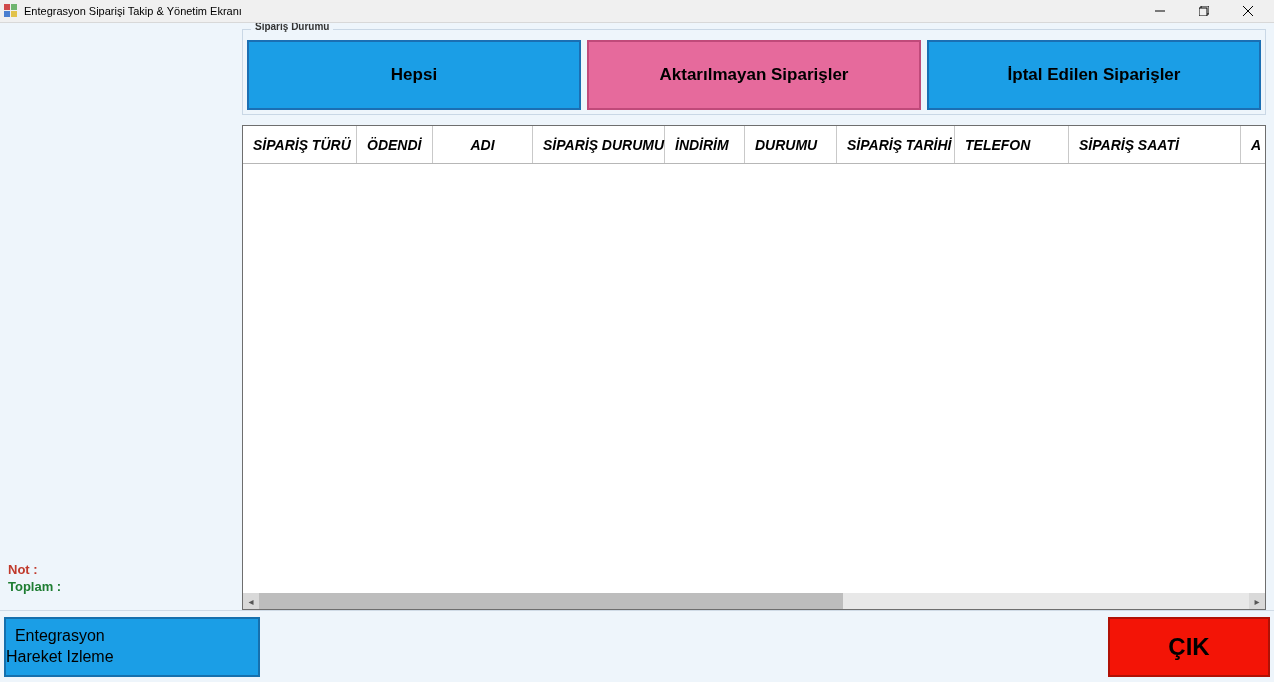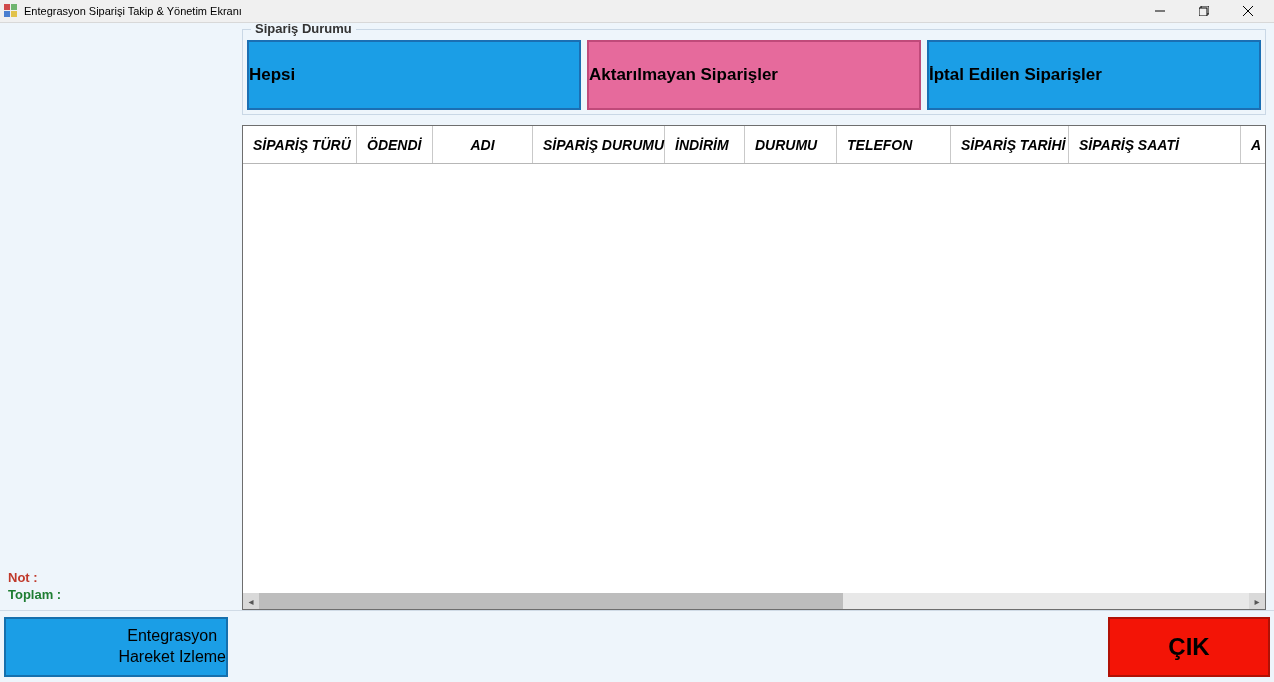--- a/index.html
+++ b/index.html
@@ -72,39 +72,39 @@
       margin: 6px 4px 4px 0;
       padding: 10px 4px 4px 4px;
       background: #eef5fb;
     }
     .groupbox-title {
       position: absolute;
       top: -9px;
       left: 8px;
       background: #eef5fb;
       padding: 0 4px;
-      font-size: 13px;
+      font-size: 10px;
       font-weight: 600;
       color: #333;
     }
     .filter-row {
       display: flex;
       gap: 6px;
     }
     .filter-btn {
       flex: 1;
       height: 70px;
       border: 2px solid #1b6fb3;
       background: #1b9ee6;
       color: #000;
       font-size: 17px;
       font-weight: 600;
       display: flex;
       align-items: center;
-      justify-content: flex-start;
+      justify-content: center;
       cursor: pointer;
       text-align: center;
     }
     .filter-btn.active {
       background: #e66a9c;
       border-color: #c04a7a;
     }
 
     
     .grid-wrap {
@@ -163,46 +163,46 @@
       top: 0;
       bottom: 0;
       width: 59%;
       background: #bdbdbd;
     }
 
     
     .left-info {
       position: absolute;
       left: 8px;
-      bottom: 8px;
+      bottom: 16px;
       font-size: 13px;
     }
     .left-info .not-label { color: #c0392b; font-weight: 700; }
     .left-info .toplam-label { color: #1e7d32; font-weight: 700; margin-top: 2px; }
 
     
     .bottom-row {
       height: 72px;
       background: #eef5fb;
       display: flex;
       align-items: center;
       padding: 4px 4px 4px 4px;
       gap: 8px;
       border-top: 1px solid #d0dbe6;
     }
     .btn-track {
-      width: 224px;
+      width: 256px;
       height: 60px;
       background: #1b9ee6;
       border: 2px solid #1670ad;
       color: #000;
       font-size: 16px;
       display: flex;
       align-items: center;
-      justify-content: flex-end;
+      justify-content: flex-start;
       text-align: center;
       cursor: pointer;
       line-height: 1.3;
     }
     .bottom-row .spacer { flex: 1; }
     .btn-exit {
       width: 162px;
       height: 60px;
       background: #f31406;
       border: 2px solid #b01105;
@@ -275,22 +275,22 @@
     </div>
 
     <div class="grid-wrap">
       <div class="grid-header">
         <div class="hcell" style="width:114px">SİPARİŞ TÜRÜ</div>
         <div class="hcell" style="width:76px">ÖDENDİ</div>
         <div class="hcell" style="width:100px;justify-content:center">ADI</div>
         <div class="hcell" style="width:132px">SİPARİŞ DURUMU</div>
         <div class="hcell" style="width:80px">İNDİRİM</div>
         <div class="hcell" style="width:92px">DURUMU</div>
+        <div class="hcell" style="width:118px">SİPARİŞ TARİHİ</div>
         <div class="hcell" style="width:114px">TELEFON</div>
-        <div class="hcell" style="width:118px">SİPARİŞ TARİHİ</div>
         <div class="hcell" style="width:172px">SİPARİŞ SAATİ</div>
         <div class="hcell" style="width:24px;border-right:none">A</div>
       </div>
       <div class="grid-body"></div>
       <div class="grid-hscroll">
         <div class="arrow">◂</div>
         <div class="track">
           <div class="thumb"></div>
         </div>
         <div class="arrow">▸</div>

